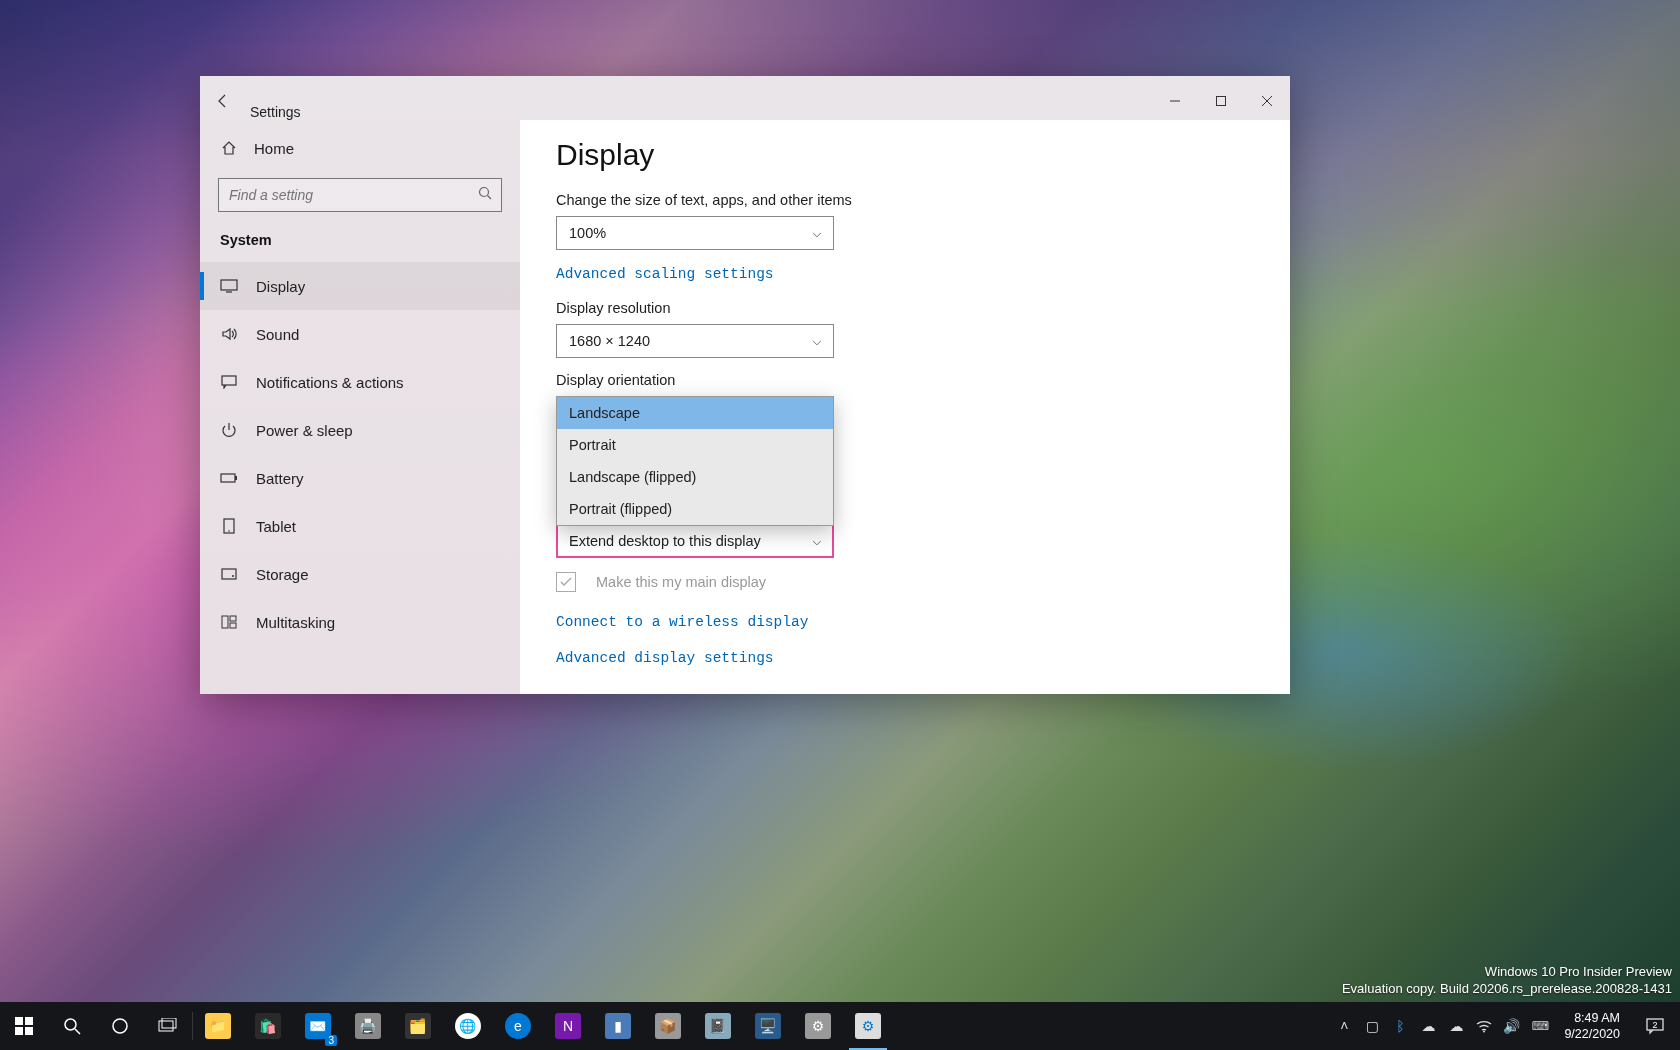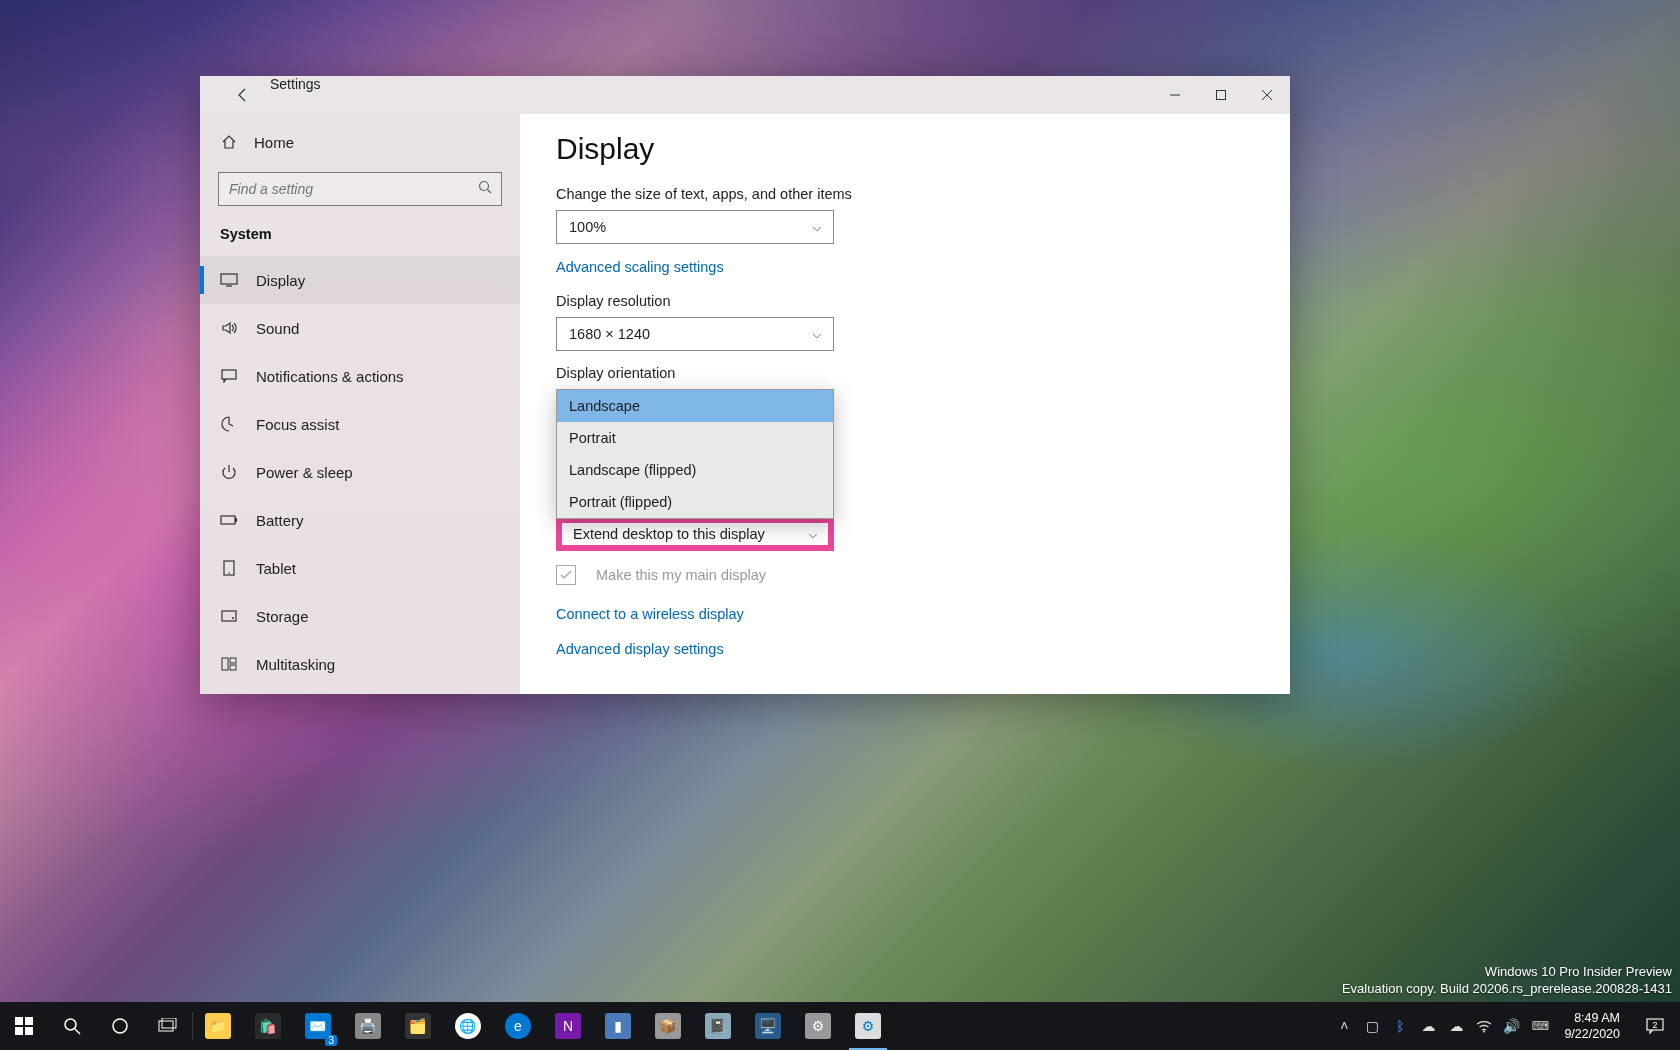--- a/index.html
+++ b/index.html
@@ -27,21 +27,21 @@
   text-shadow:0 1px 2px rgba(0,0,0,0.6); line-height:1.35;
 }
 
 
 .win {
   position:absolute; left:200px; top:76px; width:1090px; height:618px;
   background:#fff; box-shadow:0 8px 40px rgba(0,0,0,0.35);
   display:flex; flex-direction:column;
 }
 .titlebar {
-  height:38px; display:flex; align-items:flex-start; background:rgba(230,225,228,0.85);padding-left:20px;
+  height:44px; display:flex; align-items:flex-end; background:rgba(230,225,228,0.85);
 }
 .titlebar .back { width:46px; height:38px; display:flex; align-items:center; justify-content:center; cursor:pointer; }
 .titlebar .title { font-size:14px; color:#222; margin-left:4px; }
 .win-controls { margin-left:auto; display:flex; }
 .win-controls > div { width:46px; height:38px; display:flex; align-items:center; justify-content:center; cursor:pointer;}
 
 .body { flex:1; display:flex; overflow:hidden; }
 .sidebar {
   width:320px; background:linear-gradient(to bottom, rgba(230,222,226,0.85), rgba(228,218,224,0.85));
   display:flex; flex-direction:column; padding-top:6px; overflow:hidden;
@@ -68,22 +68,22 @@
 .nav-ico { width:18px; display:flex; justify-content:center; color:#333; }
 
 .content { flex:1; background:#fff; padding:18px 36px; overflow-y:auto; }
 .content h1 { font-size:30px; font-weight:400; color:#111; margin-bottom:20px; }
 .field-label { font-size:14.5px; color:#222; margin-bottom:8px; }
 .combo {
   width:278px; height:34px; border:1px solid #888; background:#fff; display:flex; align-items:center;
   padding:0 12px; font-size:14.5px; color:#222; position:relative; cursor:pointer; margin-bottom:14px;
 }
 .combo .chev { margin-left:auto; color:#555; font-size:11px; }
-.combo.highlight { border:6px solid #ec4899; padding:0 11px; height:34px;}
-.link { color:#0066b4; font-size:14.5px; cursor:pointer; display:inline-block; margin-bottom:18px; }
+.combo.highlight { border:2px solid #ec4899; padding:0 11px; height:34px;}
+.link { color:#0066b4; font-size:14.5px; cursor:pointer; display:inline-block; margin-bottom:18px;font-family:Liberation Mono, monospace; }
 .block { margin-bottom:4px; }
 
 .dropdown-pop {
   position:absolute; width:278px; border:1px solid #999; background:#e9e9e9;
   box-shadow:0 6px 20px rgba(0,0,0,0.25); z-index:10;
 }
 .dropdown-pop .opt {
   height:32px; display:flex; align-items:center; padding:12px 12px; font-size:14.5px; color:#222; cursor:pointer;
 }
 .dropdown-pop .opt.sel { background:#7fb8e8; }
@@ -188,28 +188,20 @@
               <span class="nav-ico">
                 <svg width="16" height="14" viewBox="0 0 16 14">
                   <rect x="1" y="1" width="14" height="9" stroke="#333" fill="none" stroke-width="1.2"></rect>
                   <path d="M5 10l-2 3v-3" stroke="#333" fill="none" stroke-width="1.2"></path>
                 </svg>
               </span>
               <span>Notifications &amp; actions</span>
             </div>
             <div class="nav-item">
               <span class="nav-ico">
-                <svg width="16" height="16" viewBox="0 0 16 16">
-                  <path d="M8 1a7 7 0 100 14A7 7 0 018 1zM8 1v7l4 2" stroke="#333" fill="none" stroke-width="1.2"></path>
-                </svg>
-              </span>
-              <span>Focus assist</span>
-            </div>
-            <div class="nav-item">
-              <span class="nav-ico">
                 <svg width="14" height="16" viewBox="0 0 14 16">
                   <path d="M7 1v7M3 4a6 6 0 108 0" stroke="#333" fill="none" stroke-width="1.2"></path>
                 </svg>
               </span>
               <span>Power &amp; sleep</span>
             </div>
             <div class="nav-item">
               <span class="nav-ico">
                 <svg width="18" height="12" viewBox="0 0 18 12">
                   <rect x="1" y="2" width="14" height="8" stroke="#333" fill="none" stroke-width="1.2"></rect>

